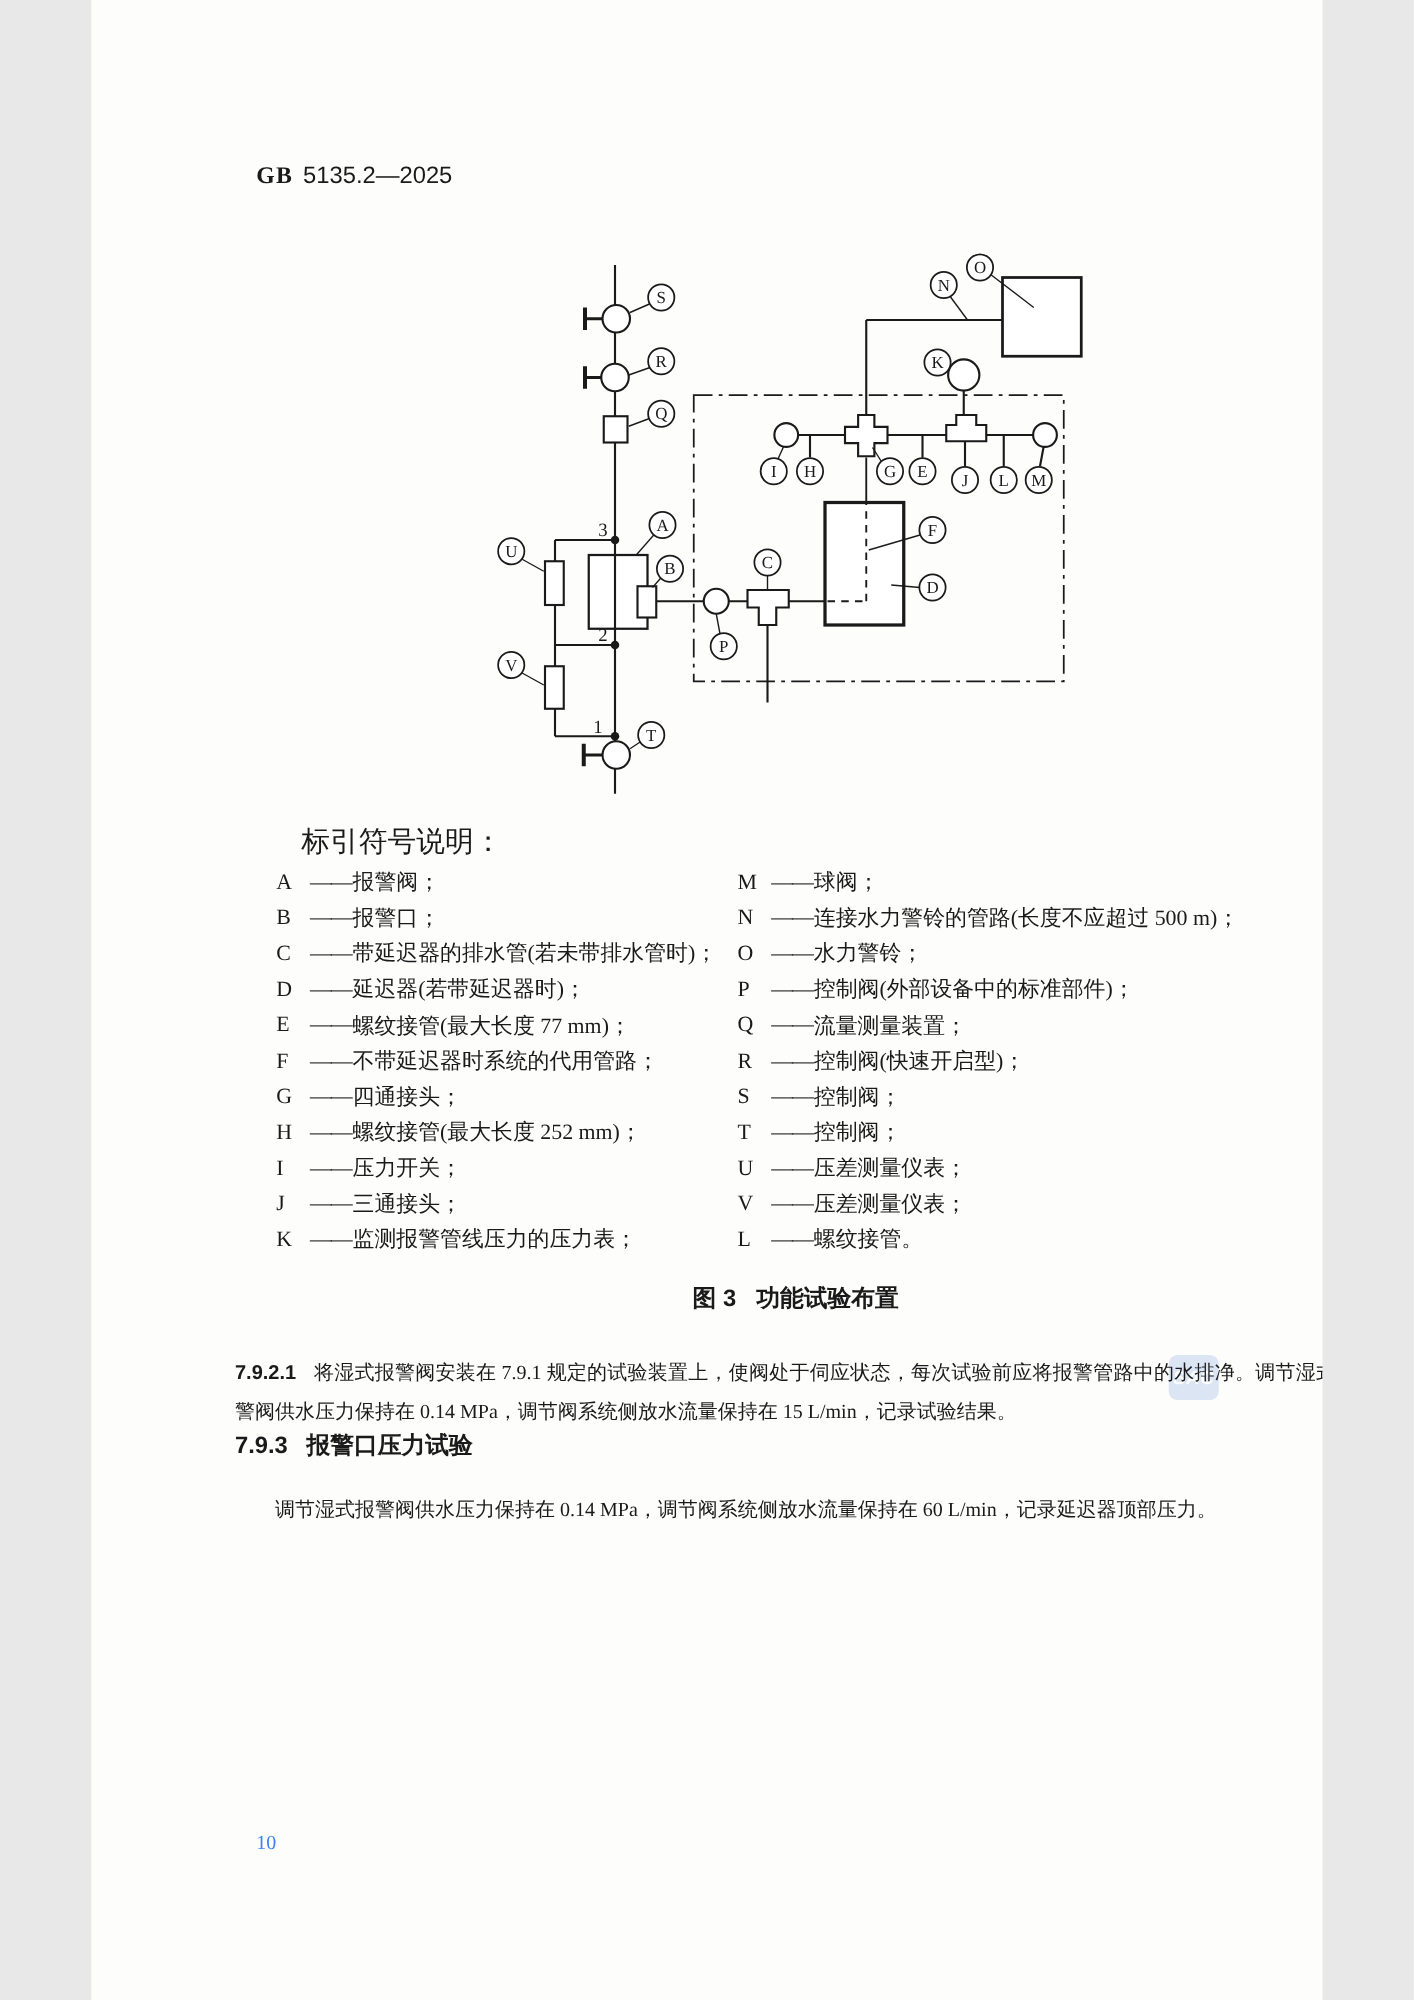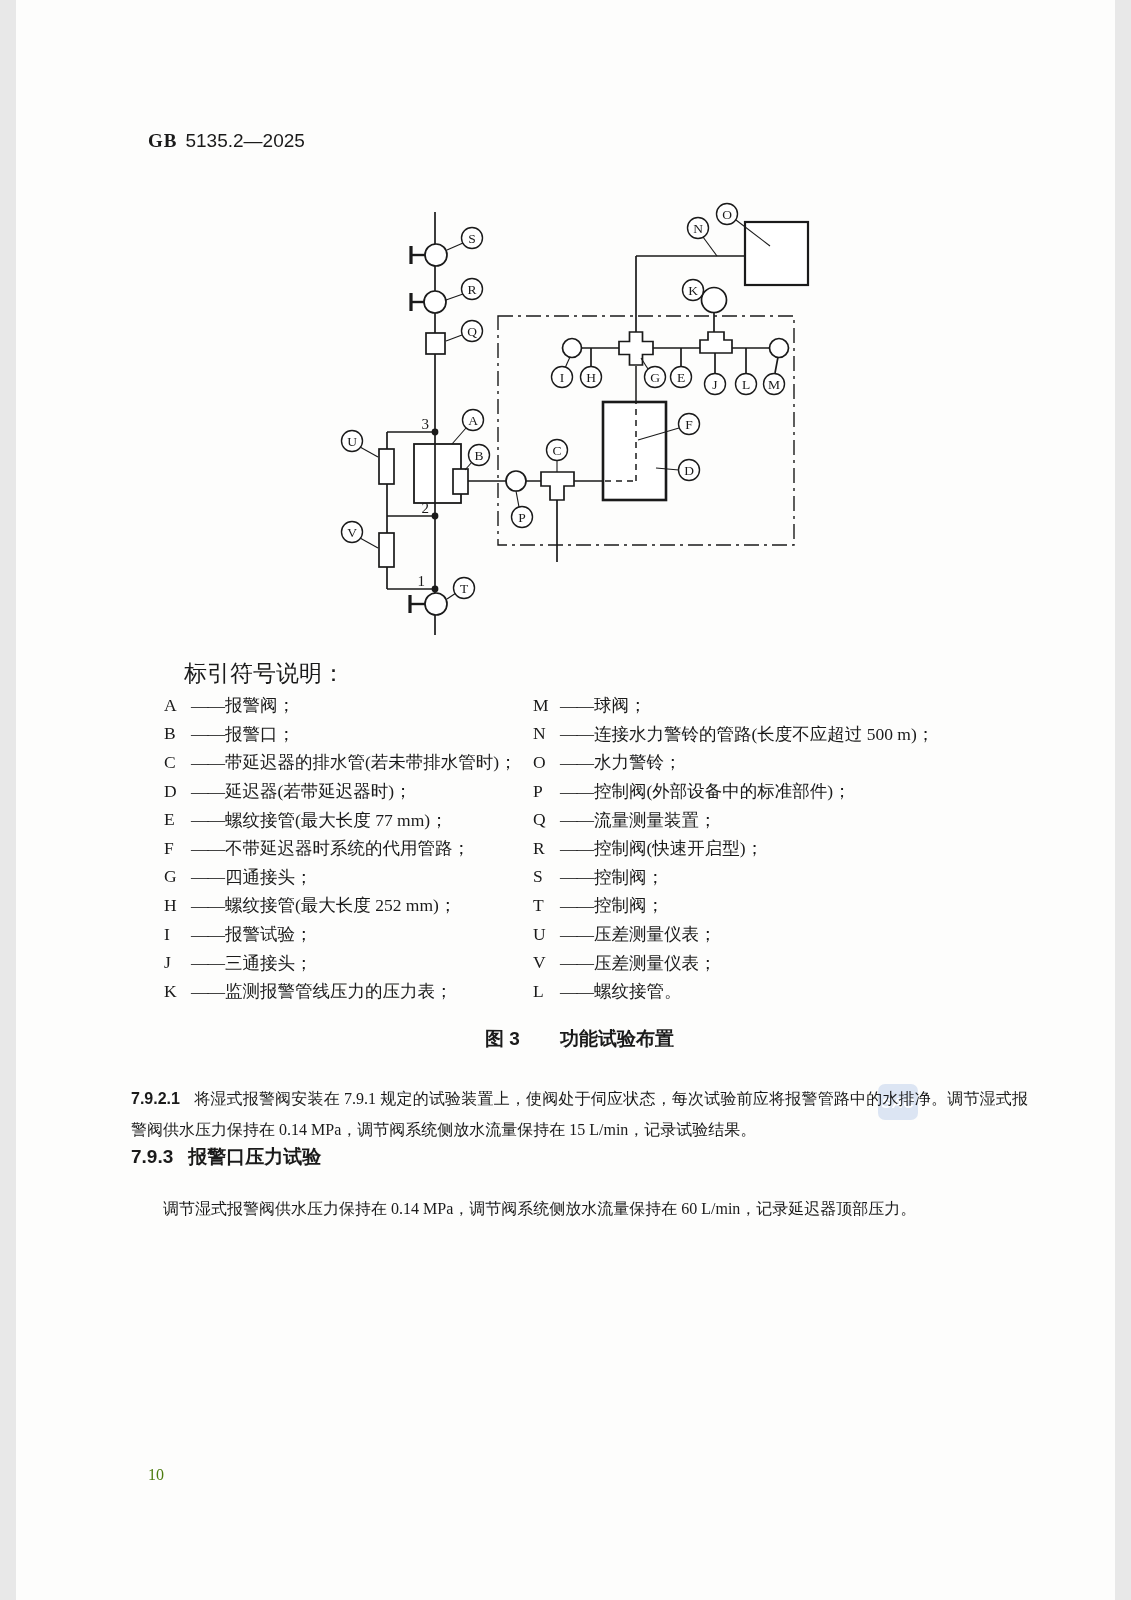--- a/index.html
+++ b/index.html
@@ -1,18 +1,18 @@
 <!DOCTYPE html>
 <html><head>
 <meta charset="utf-8">
 <style>
   html,body{margin:0;padding:0;}
   body{background:#e8e8e8;}
   #page{
-    position:relative; width:1099px; height:1600px; margin:0 auto;
+    position:relative; width:985px; height:1600px; margin:0 auto;
     background:#fdfdfc; overflow:hidden;
     font-family:"Liberation Serif","DejaVu Serif",serif; color:#1a1a1a;
   }
   
   .doc-header{position:absolute; left:132px; top:130px; font-size:19px; white-space:nowrap;}
   .doc-header .gb{font-weight:bold; font-family:"Liberation Serif","DejaVu Serif",serif; letter-spacing:1px;}
   .doc-header .num{font-family:"Liberation Sans","DejaVu Sans",sans-serif; font-weight:500; margin-left:8px;}
   
   #diagram{position:absolute; left:0; top:0;}
   #diagram text{font-family:"Liberation Serif","DejaVu Serif",serif; fill:#1a1a1a;}
@@ -20,36 +20,36 @@
   .legend-intro{position:absolute; left:148px; top:658px; font-size:23px;margin-left:20px;}
   .legend-col{position:absolute; top:691px; font-size:17.5px;}
   .legend-col.left{left:148px;}
   .legend-col.right{left:517px;}
   .lg-row{height:28.6px; display:flex; align-items:center; white-space:nowrap;}
   .lg-letter{display:inline-block; width:27px; font-family:"Liberation Serif","DejaVu Serif",serif;}
   .lg-dash{letter-spacing:-1px; margin-right:1px;}
   
   .fig-caption{position:absolute; left:115px; top:1026px; width:897px; text-align:center;
     font-family:"Liberation Sans","DejaVu Sans",sans-serif; font-weight:bold; font-size:19px;}
-  .fig-caption span{margin:0 20px;text-align:right;}
+  .fig-caption span{margin:0 8px;text-align:right;}
   
   .watermark{position:absolute; left:822px; top:1084px; width:40px; height:36px;
     background:#dce5f3; border-radius:7px; display:flex; align-items:center; justify-content:center;
     font-family:"Liberation Sans","DejaVu Sans",sans-serif; font-style:italic; font-weight:bold;
     font-size:15px; color:#ffffff; letter-spacing:.5px;margin-left:40px;}
   
   .flow{position:absolute; left:115px; top:1083px; width:897px;}
   .flow h2{font-family:"Liberation Sans","DejaVu Sans",sans-serif; font-size:19px; font-weight:bold;
     margin:0 0 25px 0; display:flex; gap:15px; line-height:24px;}
   .flow h2.gap-top{margin-bottom:24px;}
   .flow p{font-size:16px; line-height:31px; margin:0; text-align:justify;}
   .flow p .pnum{font-family:"Liberation Sans","DejaVu Sans",sans-serif; font-weight:bold; margin-right:14px;}
   .flow p.indent{text-indent:2em;}
   
-  .page-num{position:absolute; left:132px; top:1466px; font-size:16px; color:#4d7c0f;}
+  .page-num{position:absolute; left:132px; top:1466px; font-size:16px; color:#3b82f6;}
 </style>
 </head>
 <body>
 
 <div id="page">
 
   <div class="doc-header">
     <span class="gb">GB</span><span class="num">5135.2—2025</span>
   </div>
 
@@ -230,21 +230,21 @@
         <span class="lg-text">四通接头；</span>
       </div>
       <div class="lg-row">
         <span class="lg-letter">H</span>
         <span class="lg-dash">——</span>
         <span class="lg-text">螺纹接管(最大长度 252 mm)；</span>
       </div>
       <div class="lg-row">
         <span class="lg-letter">I</span>
         <span class="lg-dash">——</span>
-        <span class="lg-text">报警试验；</span>
+        <span class="lg-text">压力开关；</span>
       </div>
       <div class="lg-row">
         <span class="lg-letter">J</span>
         <span class="lg-dash">——</span>
         <span class="lg-text">三通接头；</span>
       </div>
       <div class="lg-row">
         <span class="lg-letter">K</span>
         <span class="lg-dash">——</span>
         <span class="lg-text">监测报警管线压力的压力表；</span>

